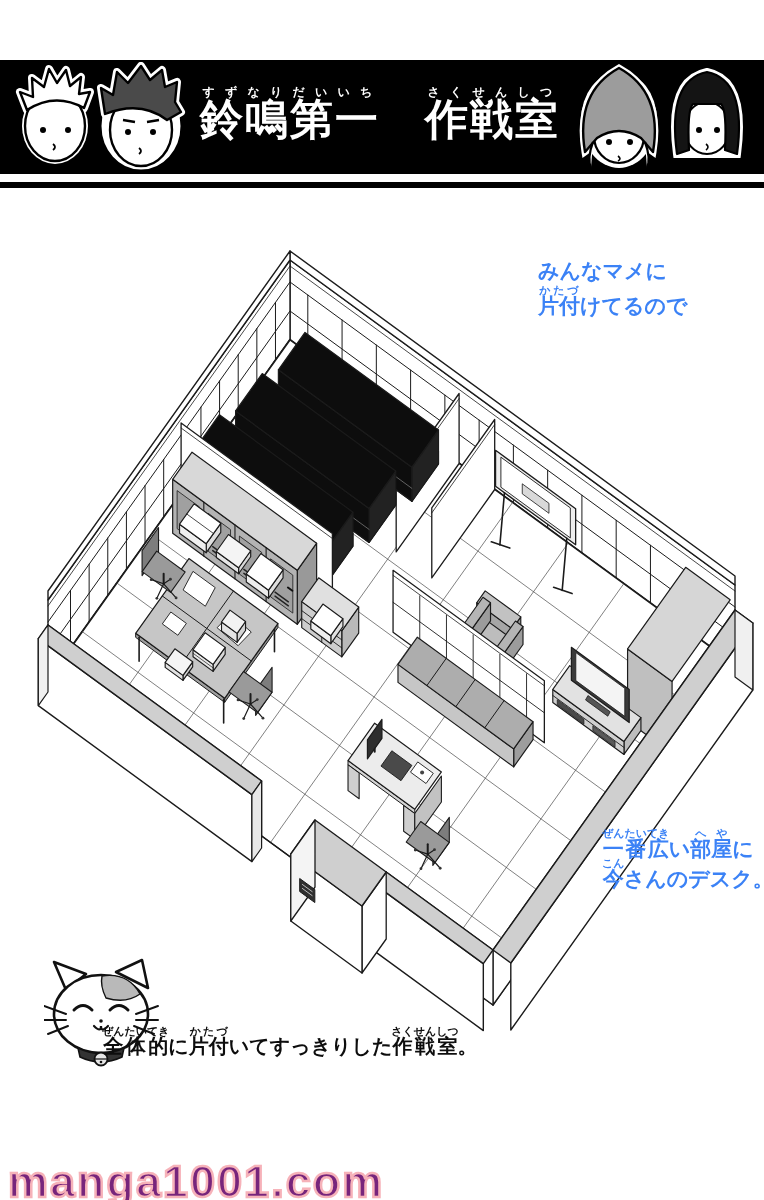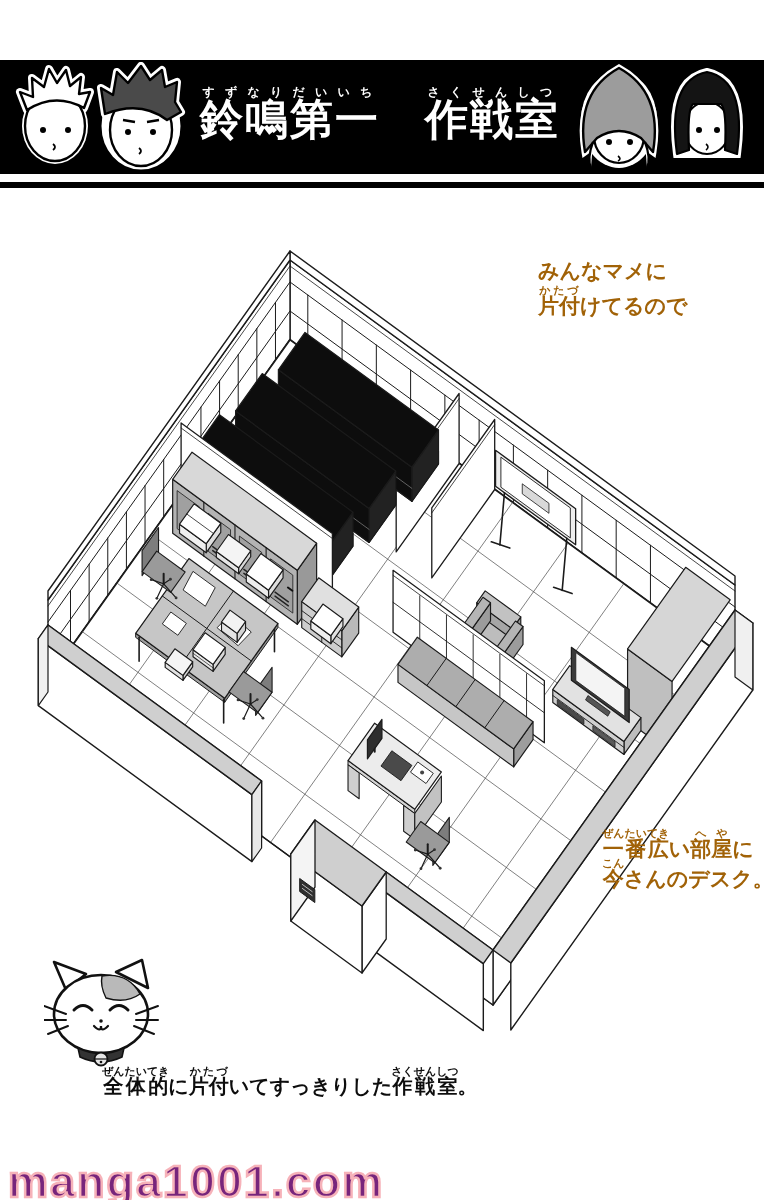--- a/index.html
+++ b/index.html
@@ -9,31 +9,31 @@
   #banner{position:absolute;left:0;top:60px;width:764px;height:114px;background:#000;
           display:flex;align-items:center;justify-content:space-between;
           padding:0 15px;box-sizing:border-box;}
   #banner-rule{position:absolute;left:0;top:182px;width:764px;height:6px;background:#000;}
   .face{flex:0 0 auto;}
   #title-block{color:#fff;text-align:center;flex:1 1 auto;}
   #title-block .rline{font-size:43px;font-weight:900;letter-spacing:2px;white-space:nowrap;}
   #title-block rt{font-size:12px;font-weight:700;letter-spacing:5px;}
   ruby{ruby-position:over;}
   
-  .note{position:absolute;color:#a16207;font-weight:800;}
+  .note{position:absolute;color:#3b82f6;font-weight:800;}
   .note .rline{white-space:nowrap;overflow:visible;}
   #note-tidy{left:538px;top:256px;}
   #note-tidy .rline{font-size:21px;height:29px;line-height:29px;}
   #note-desk{left:602px;top:828px;}
   #note-desk .rline{font-size:21px;height:30px;line-height:30px;}
   .note rt,#footer-text rt{font-size:11px;font-weight:700;letter-spacing:0;}
   
   #footer-text{position:absolute;left:84px;top:1026px;width:676px;color:#0d0d0d;font-weight:800;}
   #footer-text .rline{font-size:20px;height:31px;line-height:31px;white-space:nowrap;}
-  #footer-text .rline:first-child{padding-left:18px;margin-top:40px;}
+  #footer-text .rline:first-child{padding-left:18px;}
   
   #watermark{position:absolute;left:8px;top:1156px;font-size:45px;font-weight:800;
              letter-spacing:2px;color:#701a75;-webkit-text-stroke:2.5px #f6aeb6;opacity:.95;}
   
   #room{position:absolute;left:0;top:0;}
   #cat{position:absolute;left:44px;top:956px;}
 </style>
 </head>
 <body>
 

